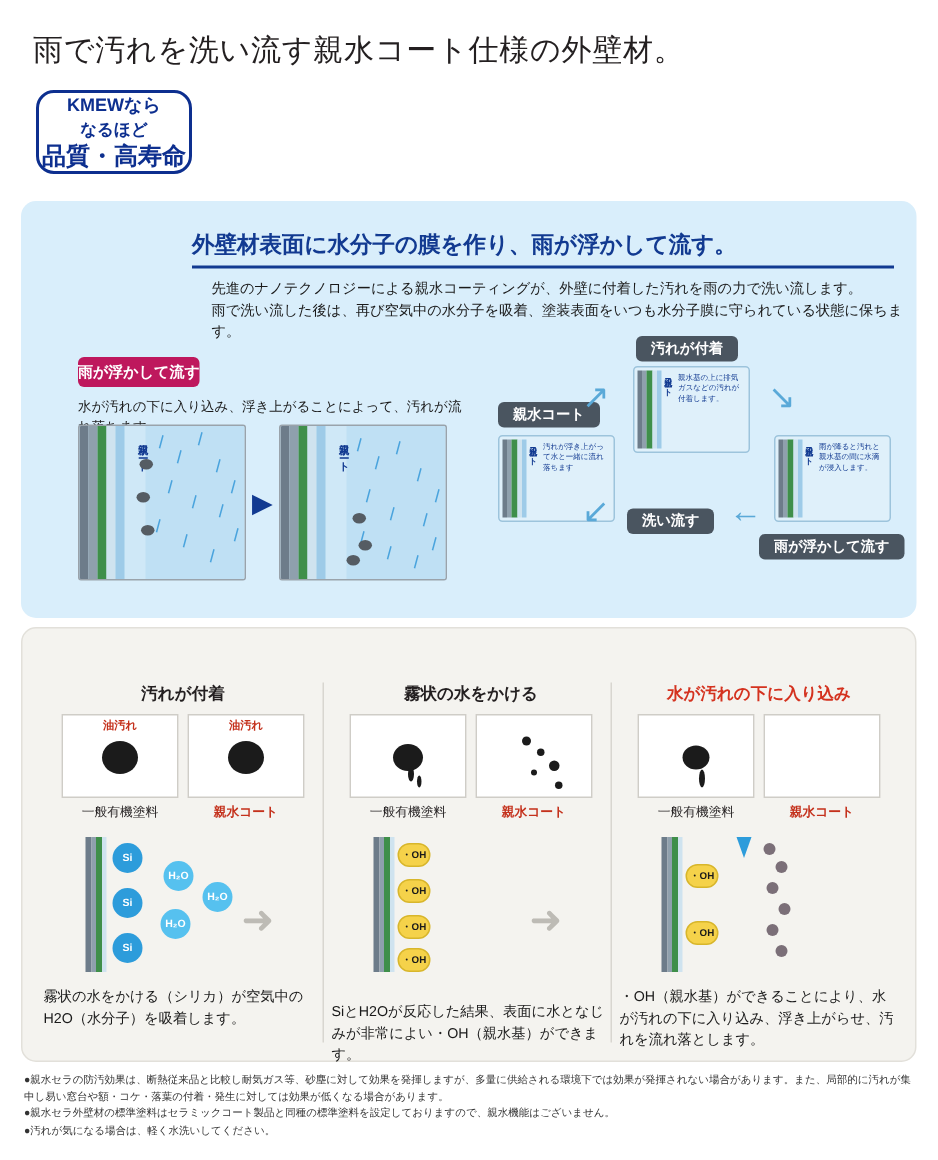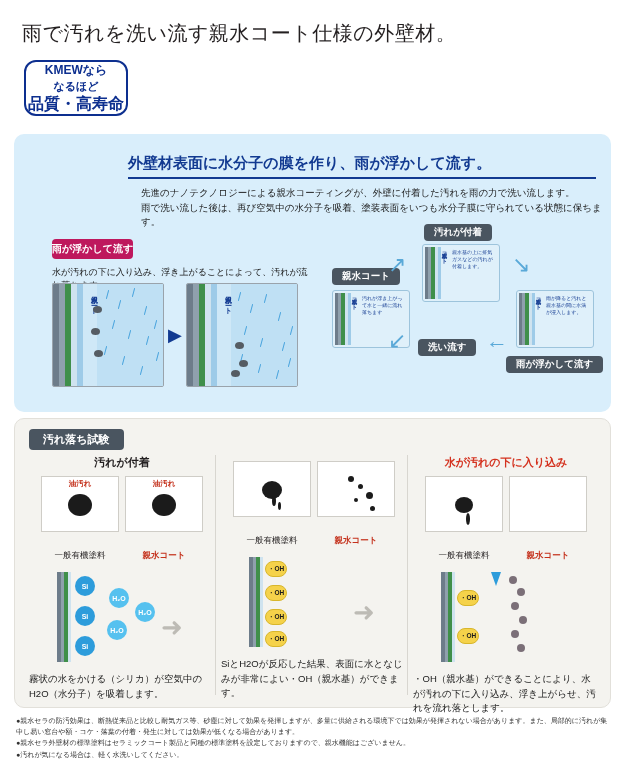--- a/index.html
+++ b/index.html
@@ -131,21 +131,21 @@
     width:78px; height:56px; background:#ffffff; border:1px solid #cfcdc7;
     position:relative; overflow:hidden;
   }
   .photo .lbl {
     position:absolute; top:2px; left:0; right:0; text-align:center;
     font-size:7.5px; color:#c4311c; font-weight:bold;
   }
   .blob { position:absolute; left:50%; top:52%; transform:translate(-50%,-50%); width:24px; height:22px; border-radius:50%; background:#1b1b1b; }
   .drip { position:absolute; background:#1b1b1b; border-radius:50%; }
 
-  .cap-row { display:flex; gap:6px; justify-content:center; margin-top:18px; }
+  .cap-row { display:flex; gap:6px; justify-content:center; margin-top:4px; }
   .cap-cell { width:78px; text-align:center; font-size:8.5px; }
   .cap-cell.hl { color:#c4311c; font-weight:bold; }
 
   .mol-area { position:relative; height:96px; margin-top:10px; }
   .mol-wall { position:absolute; left:28px; top:0; width:14px; height:90px; display:flex; }
   .mol-wall i { width:3.5px; height:100%; }
   .bubble {
     position:absolute; border-radius:50%; display:flex; align-items:center; justify-content:center;
     font-size:7px; font-weight:bold; color:#fff;
   }
@@ -293,21 +293,20 @@
       <div class="cyc-label" style="left:92px;top:115px;">洗い流す</div>
 
       <div class="cyc-arrow" style="left:62px;top:28px;">↗</div>
       <div class="cyc-arrow" style="left:186px;top:28px;">↘</div>
       <div class="cyc-arrow" style="left:62px;top:104px;">↙</div>
       <div class="cyc-arrow" style="left:160px;top:104px;">←</div>
     </div>
   </div>
 
   <div class="test-panel">
-    <div class="test-title">汚れ落ち試験</div>
 
     <div class="divider" style="left:200px;"></div>
     <div class="divider" style="left:392px;"></div>
 
     <div class="col col1">
       <div class="col-head">汚れが付着</div>
       <div class="photo-pair">
         <div class="photo">
           <div class="lbl">油汚れ</div>
           <div class="blob"></div>
@@ -333,20 +332,21 @@
         <div class="bubble b-si" style="left:46px;top:64px;">Si</div>
         <div class="bubble b-h2o" style="left:80px;top:16px;">H₂O</div>
         <div class="bubble b-h2o" style="left:78px;top:48px;">H₂O</div>
         <div class="bubble b-h2o" style="left:106px;top:30px;">H₂O</div>
         <div class="grey-arrow">➜</div>
       </div>
       <div class="explain" style="position:static;margin-top:4px;">霧状の水をかける（シリカ）が空気中のH2O（水分子）を吸着します。</div>
     </div>
 
     <div class="col col2">
+      <div class="col-head">霧状の水をかける</div>
       <div class="photo-pair">
         <div class="photo">
           <div class="blob" style="width:20px;height:18px;"></div>
           <div class="drip" style="left:38px;top:34px;width:4px;height:10px;"></div>
           <div class="drip" style="left:44px;top:40px;width:3px;height:8px;"></div>
         </div>
         <div class="photo">
           <div class="drip" style="left:30px;top:14px;width:6px;height:6px;"></div>
           <div class="drip" style="left:40px;top:22px;width:5px;height:5px;"></div>
           <div class="drip" style="left:48px;top:30px;width:7px;height:7px;"></div>
@@ -364,21 +364,21 @@
             <i class="s2"></i>
             <i class="s3"></i>
             <i class="s4"></i>
           </div>
         <div class="bubble b-oh" style="left:44px;top:4px;">・OH</div>
         <div class="bubble b-oh" style="left:44px;top:28px;">・OH</div>
         <div class="bubble b-oh" style="left:44px;top:52px;">・OH</div>
         <div class="bubble b-oh" style="left:44px;top:74px;">・OH</div>
         <div class="grey-arrow">➜</div>
       </div>
-      <div class="explain" style="position:static;margin-top:4px;">SiとH2Oが反応した結果、表面に水となじみが非常によい・OH（親水基）ができます。</div>
+      <div class="explain" style="position:static;margin-top:14px;">SiとH2Oが反応した結果、表面に水となじみが非常によい・OH（親水基）ができます。</div>
     </div>
 
     <div class="col col3">
       <div class="col-head red">水が汚れの下に入り込み</div>
       <div class="photo-pair">
         <div class="photo">
           <div class="blob" style="width:18px;height:16px;"></div>
           <div class="drip" style="left:40px;top:36px;width:4px;height:12px;"></div>
         </div>
         <div class="photo"></div>

